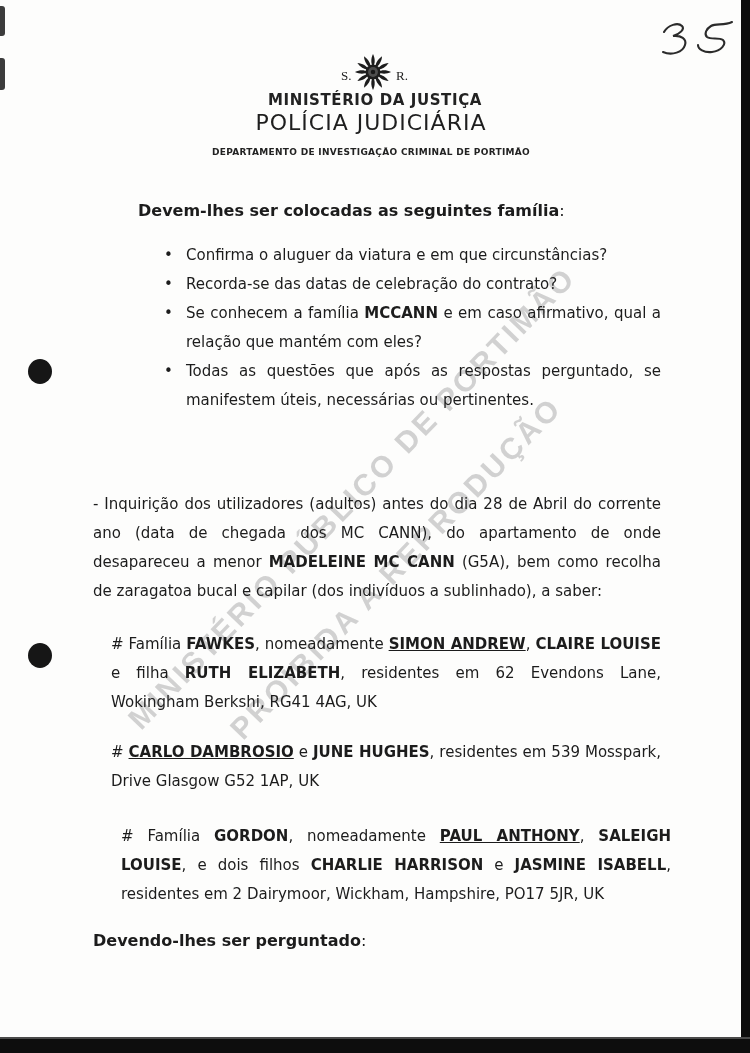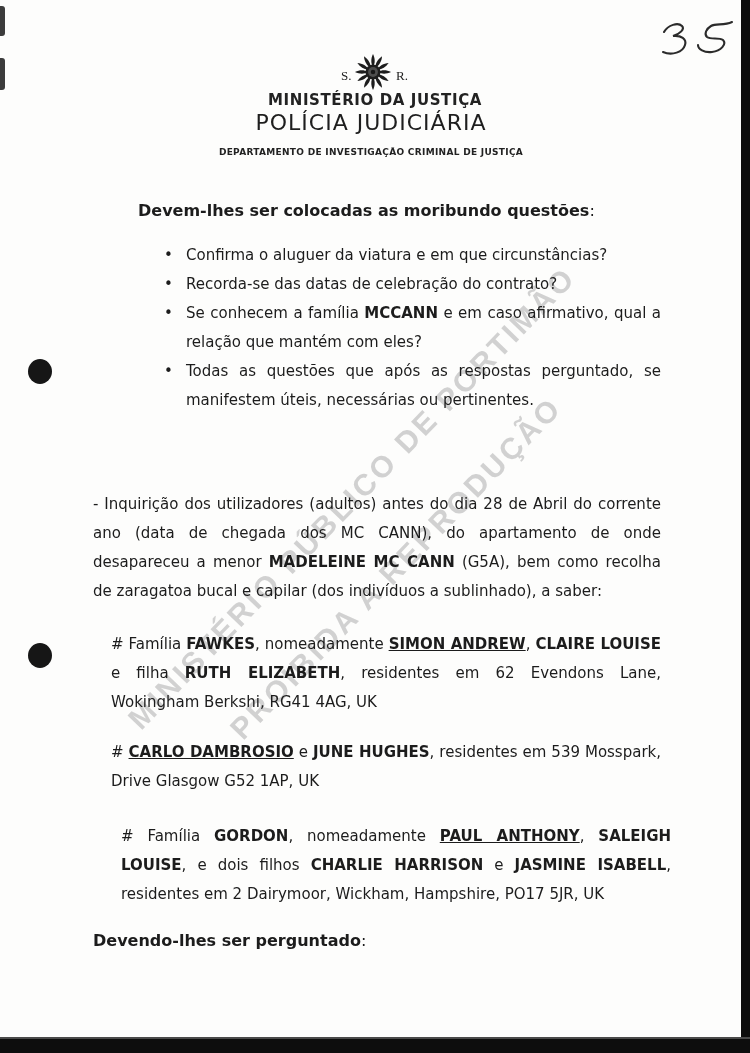--- a/index.html
+++ b/index.html
@@ -91,25 +91,25 @@
             <circle r="8"></circle>
           </g>
           <circle r="5.2" fill="#4e4e4e"></circle>
           <circle r="2.4" fill="#171717"></circle>
         </svg>
       </span>
       <span class="sr r">R.</span>
     </div>
     <div class="ministry">MINISTÉRIO DA JUSTIÇA</div>
     <div class="pj-title">POLÍCIA JUDICIÁRIA</div>
-    <div class="dept">DEPARTAMENTO DE INVESTIGAÇÃO CRIMINAL DE JUSTIÇA</div>
+    <div class="dept">DEPARTAMENTO DE INVESTIGAÇÃO CRIMINAL DE PORTIMÃO</div>
   </div>
 
   <div class="content">
-    <div class="doc-heading"><span class="b">Devem-lhes ser colocadas as moribundo questões</span><span>:</span></div>
+    <div class="doc-heading"><span class="b">Devem-lhes ser colocadas as seguintes família</span><span>:</span></div>
 
     <ul class="blist">
       <li><span>Confirma o aluguer da viatura e em que circunstâncias?</span></li>
       <li><span>Recorda-se das datas de celebração do contrato?</span></li>
       <li><span>Se conhecem a família </span><span class="b">MCCANN</span><span> e em caso afirmativo, qual a relação que mantém com eles?</span></li>
       <li><span>Todas as questões que após as respostas perguntado, se manifestem úteis, necessárias ou pertinentes.</span></li>
     </ul>
 
     <p class="para p-intro"><span>- Inquirição dos utilizadores (adultos) antes do dia 28 de Abril do corrente ano (data de chegada dos MC CANN), do apartamento de onde desapareceu a menor </span><span class="b">MADELEINE MC CANN</span><span> (G5A), bem como recolha de zaragatoa bucal e capilar (dos indivíduos a sublinhado), a saber:</span></p>
     <p class="para p-fawkes"><span># Família </span><span class="b">FAWKES</span><span>, nomeadamente </span><span class="b u">SIMON ANDREW</span><span>, </span><span class="b">CLAIRE LOUISE</span><span> e filha </span><span class="b">RUTH ELIZABETH</span><span>, residentes em 62 Evendons Lane, Wokingham Berkshi, RG41 4AG, UK</span></p>

